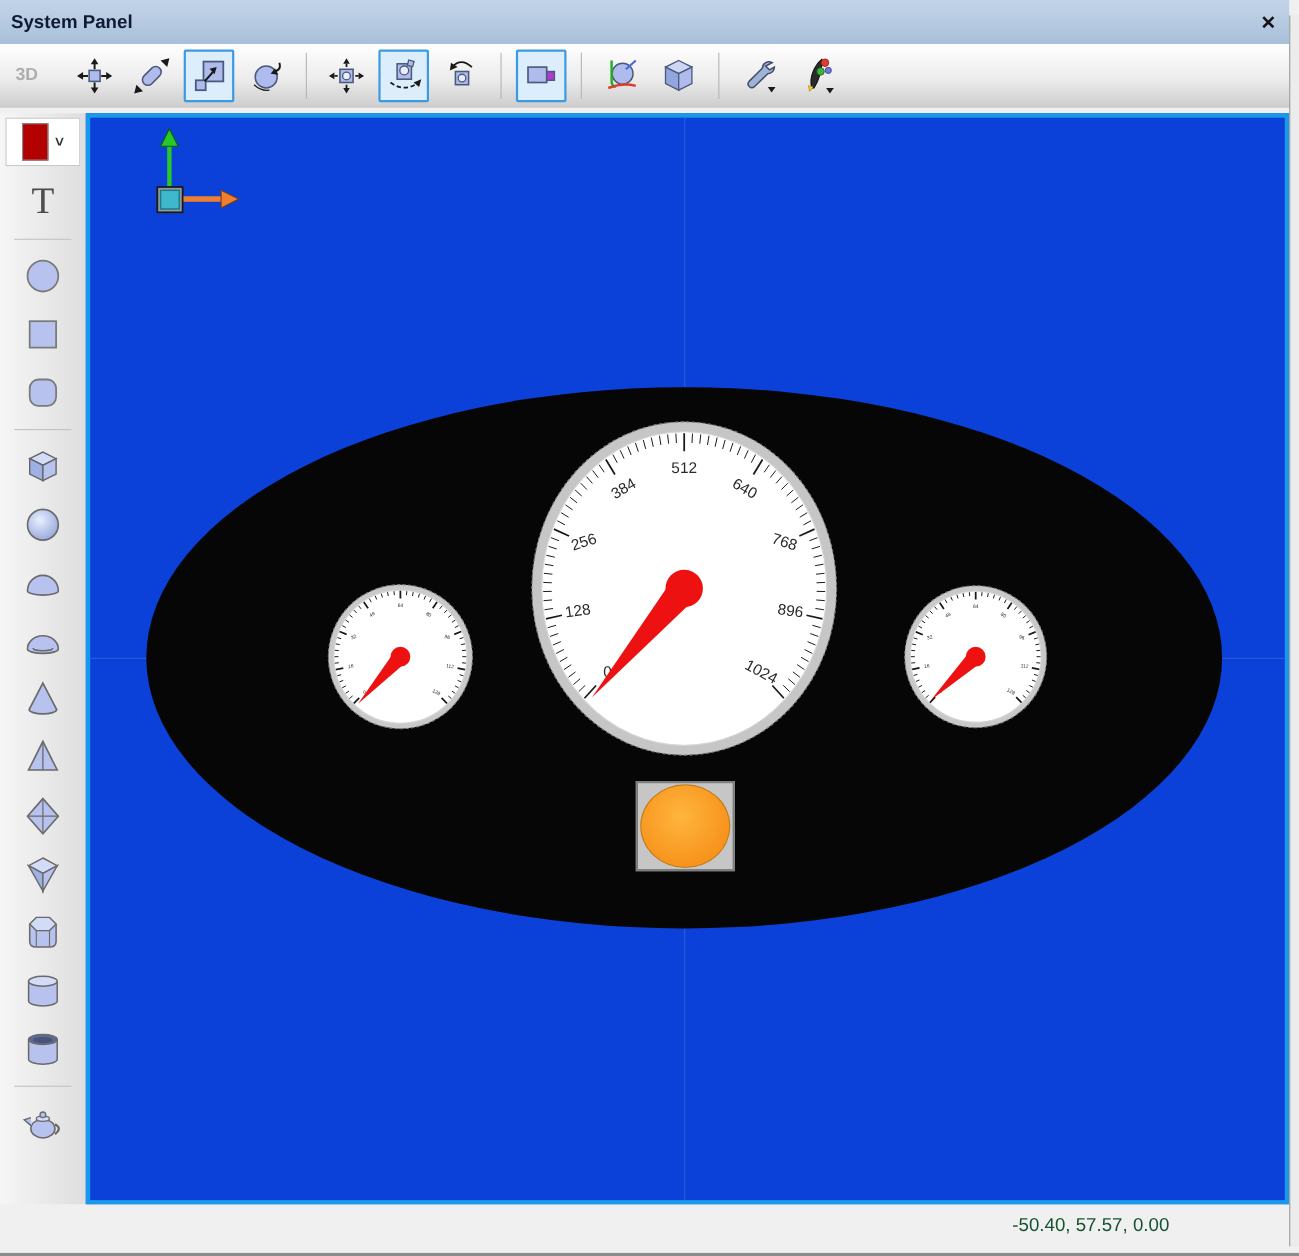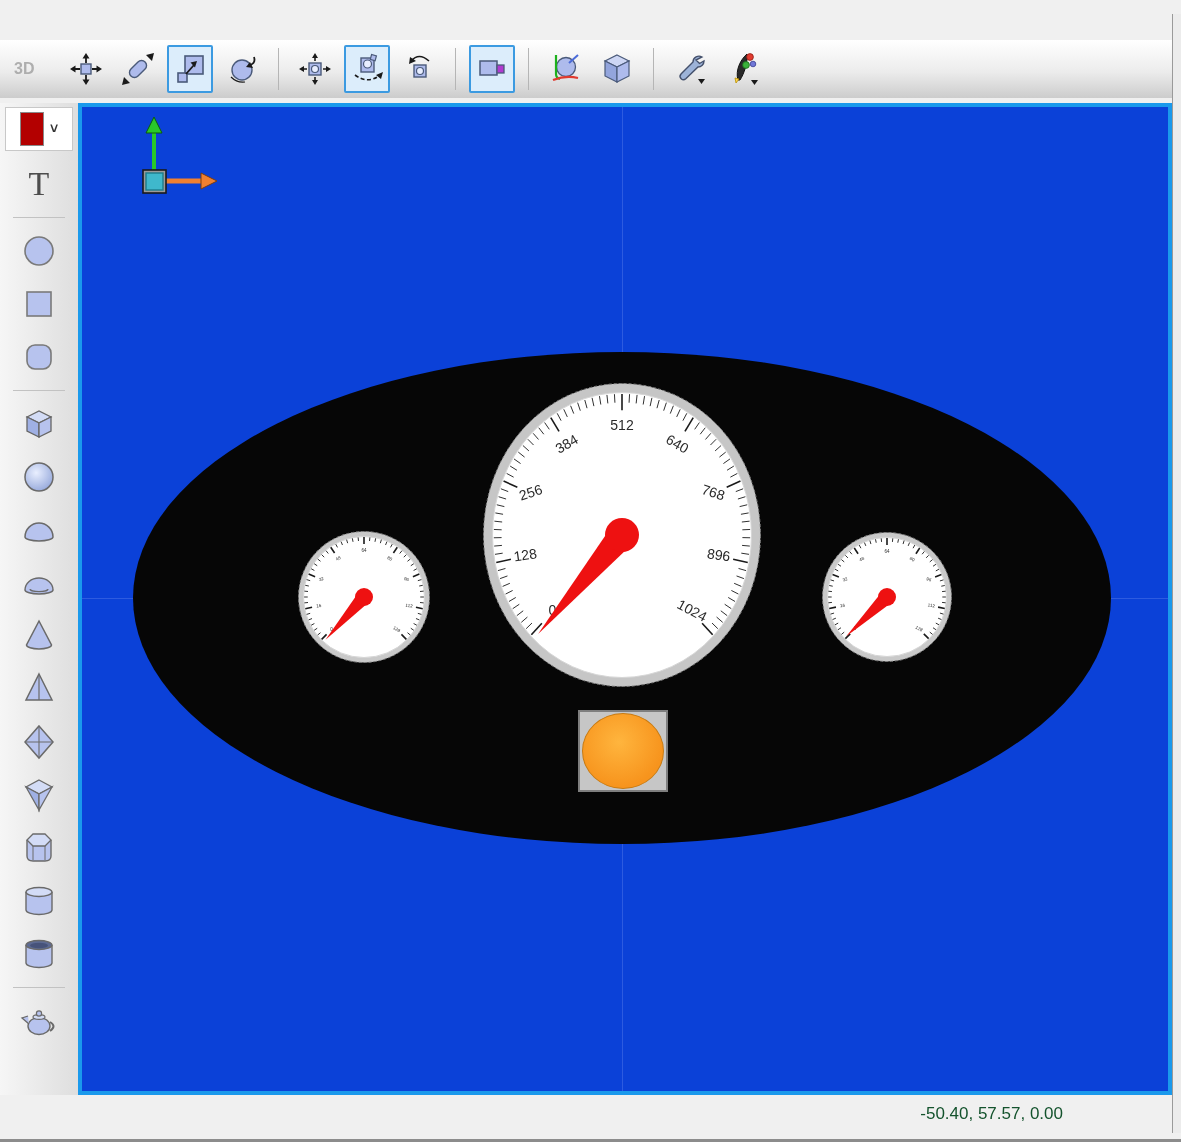--- a/index.html
+++ b/index.html
@@ -47,20 +47,24 @@
     background:#f0f0f0; border-bottom:3px solid #8c8c8c; }
   .right-frame{ position:absolute; right:0; top:14px; width:9px; height:1119px;
     background:#ececec; border-left:1px solid #9a9a9a; }
   svg{ display:block; }
 </style>
 </head>
 <body>
 
 <div class="window">
 
+  <div class="titlebar">
+    <div class="title">System Panel</div>
+    <div class="close">✕</div>
+  </div>
 
   <div class="toolbar">
     <span class="tb-label">3D</span>
 
     <div class="tb-btn">
       <svg width="34" height="34" viewBox="0 0 34 34">
         <rect x="12" y="12" width="10" height="10" fill="#aebbec" stroke="#4a5a7a" stroke-width="1.4"></rect>
         <path d="M17 11V6M17 23v5M11 17H6M23 17h5" stroke="#1a1a1a" stroke-width="1.8"></path>
         <path d="M17 1l-3.5 5.5h7zM17 33l-3.5-5.5h7zM1 17l5.5-3.5v7zM33 17l-5.5-3.5v7z" fill="#1a1a1a"></path>
       </svg>

